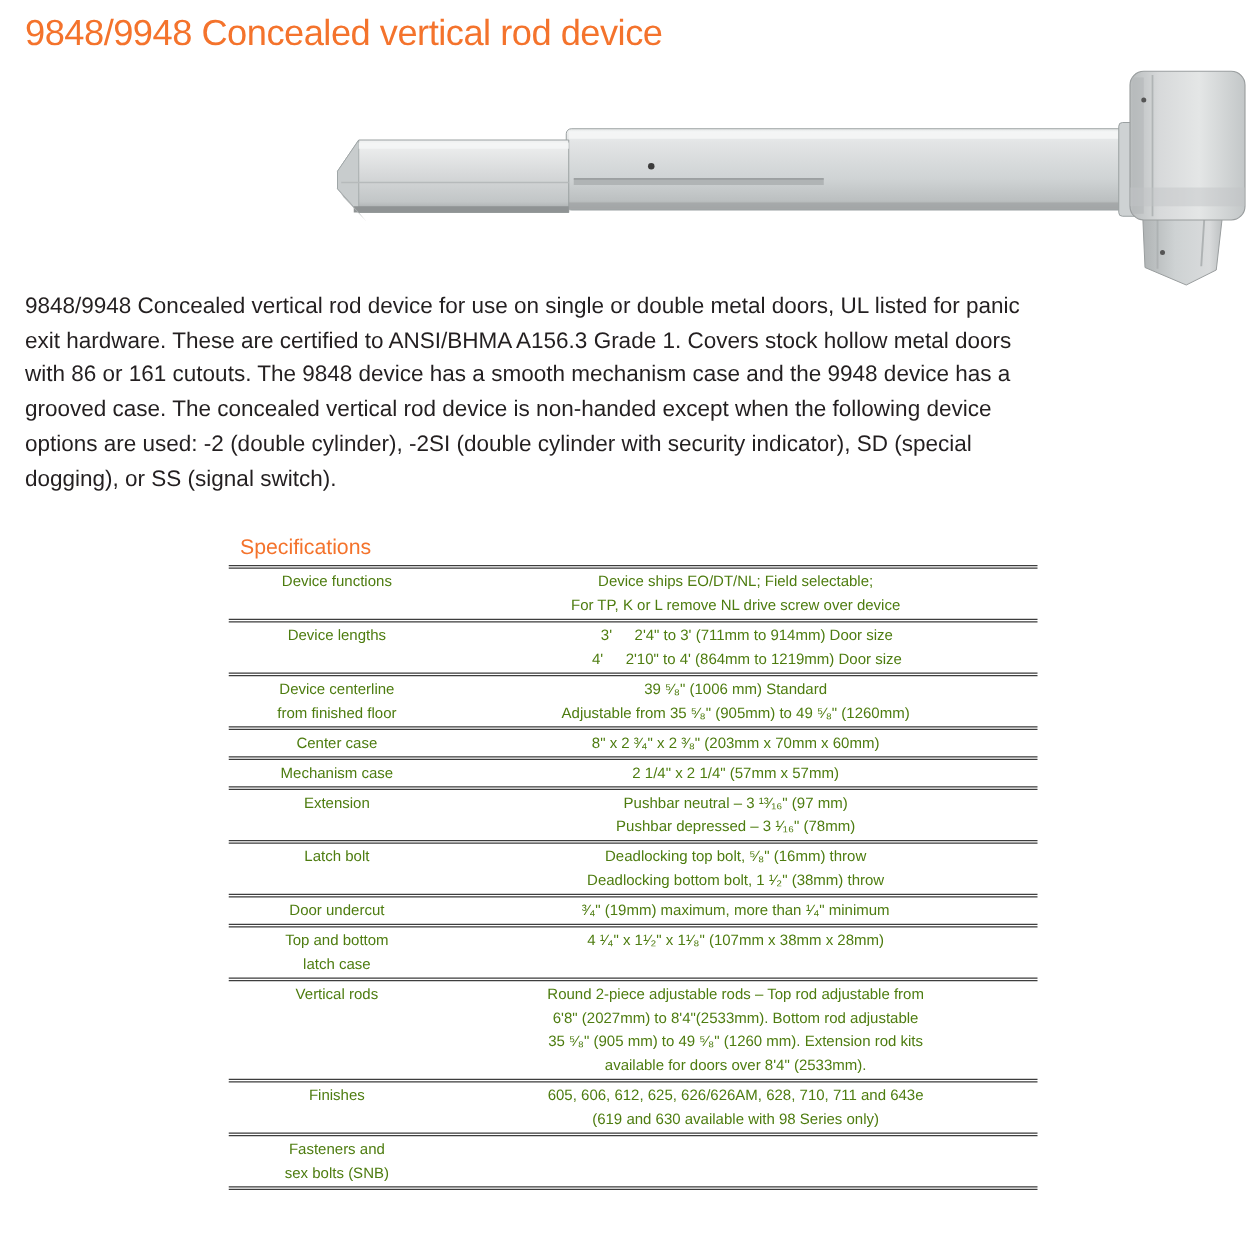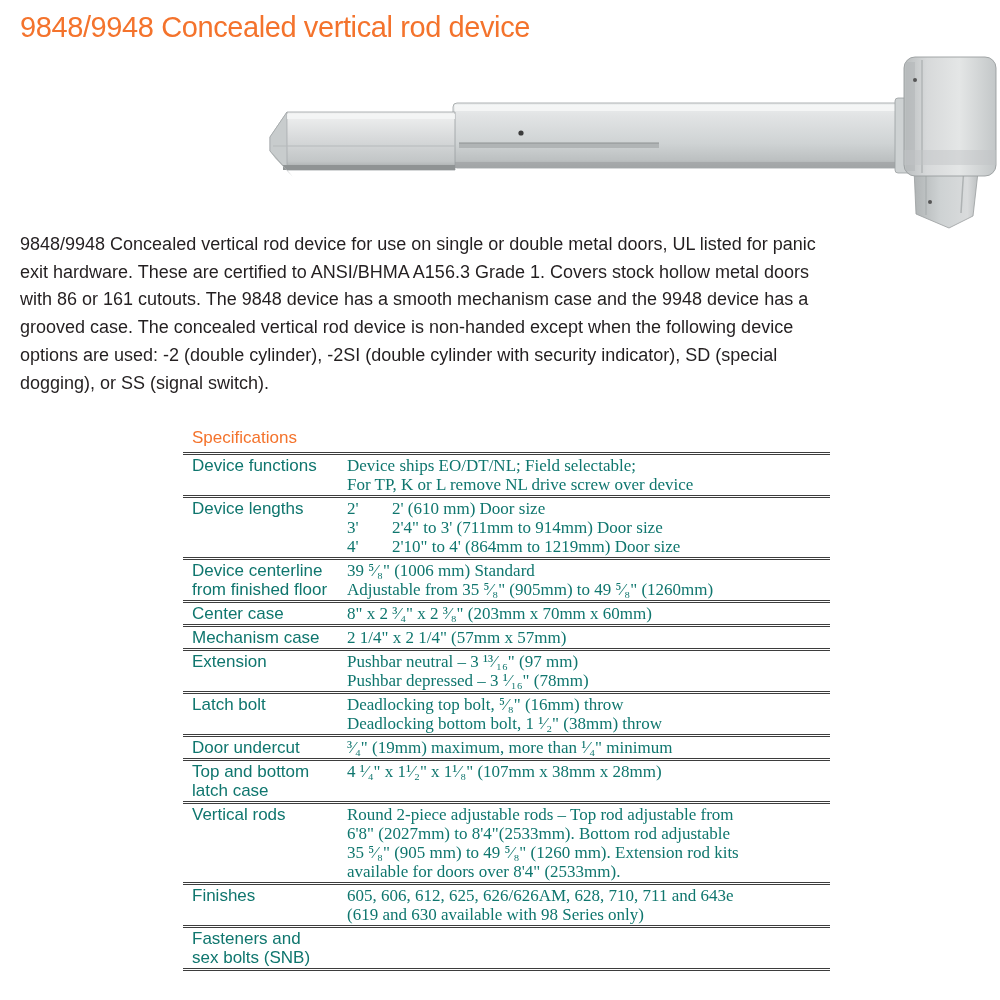--- a/index.html
+++ b/index.html
@@ -20,35 +20,36 @@
   .intro{
     position:absolute;left:20px;top:231px;width:806px;margin:0;
     font-size:18px;line-height:27.7px;color:#231f20;
   }
   .specs-heading{
     position:absolute;left:192px;top:428px;margin:0;
     font-size:17px;font-weight:400;color:#f4732c;
   }
   .spec-table{
     position:absolute;left:183px;top:452px;width:647px;
-    font-size:17px;color:#0f766e;
+    font-size:12px;color:#4d7c0f;
     border-top:3px double #3d3d3d;
     border-bottom:3px double #3d3d3d;
+    text-align:center;
   }
   .spec-row{
     display:flex;align-items:flex-start;
     border-bottom:3px double #3d3d3d;
     padding:1px 0 1px 0;
   }
   .spec-row:last-child{border-bottom:none;}
   .spec-label{
     width:164px;box-sizing:border-box;padding-left:9px;
     line-height:19px;flex-shrink:0;
   }
-  .spec-value{flex:1;line-height:19px;font-family:Liberation Serif, serif;}
+  .spec-value{flex:1;line-height:19px;}
   .opt-size{display:inline-block;width:45px;}
 </style>
 </head>
 <body>
 
 <h1 class="page-title">9848/9948 Concealed vertical rod device</h1>
 
 <div class="device-figure">
   <svg width="737" height="186" viewBox="0 0 737 186" xmlns="http://www.w3.org/2000/svg">
     <defs>
@@ -129,21 +130,20 @@
       <div class="spec-value">
         <div class="spec-line">Device ships EO/DT/NL; Field selectable;</div>
         <div class="spec-line">For TP, K or L remove NL drive screw over device</div>
       </div>
     </div>
     <div class="spec-row">
       <div class="spec-label">
         <div>Device lengths</div>
       </div>
       <div class="spec-value">
-        <div class="spec-line"><span class="opt-size">2'</span><span>2' (610 mm) Door size</span></div>
         <div class="spec-line"><span class="opt-size">3'</span><span>2'4" to 3' (711mm to 914mm) Door size</span></div>
         <div class="spec-line"><span class="opt-size">4'</span><span>2'10" to 4' (864mm to 1219mm) Door size</span></div>
       </div>
     </div>
     <div class="spec-row">
       <div class="spec-label">
         <div>Device centerline</div>
         <div>from finished floor</div>
       </div>
       <div class="spec-value">

